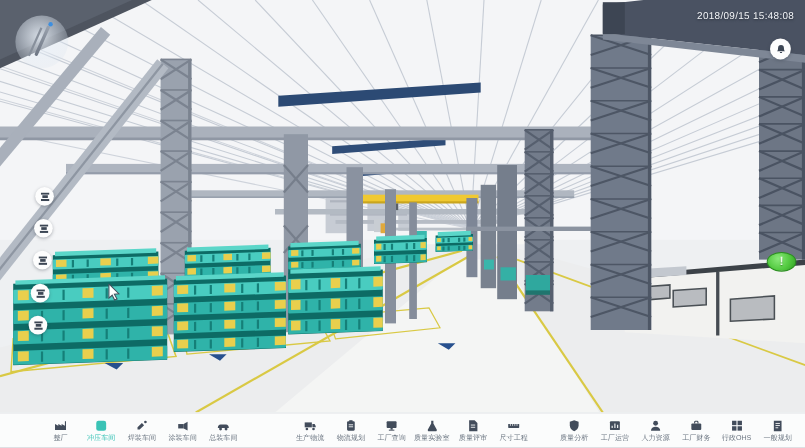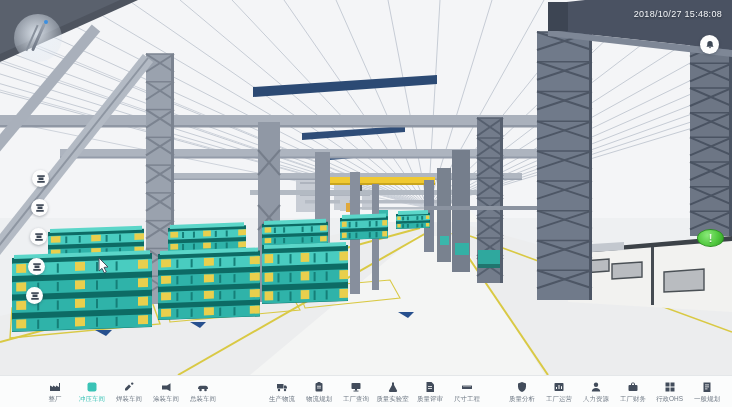--- a/index.html
+++ b/index.html
@@ -550,21 +550,21 @@
         <line x1="-6" y1="150" x2="96" y2="28" stroke="#a9b0bb" stroke-width="11"></line>
       </g>
     </svg>
 
     <div class="gizmo">
       <div class="needle"></div>
       <div class="needle2"></div>
       <div class="needle-tip"></div>
     </div>
 
-    <div class="clock">2018/10/27 15:48:08</div>
+    <div class="clock">2018/09/15 15:48:08</div>
 
     <div class="fab bell" style="left:700px;top:35px;">
       <svg viewBox="0 0 12 12">
         <path d="M6 1.2a3.2 3.2 0 013.2 3.2c0 2.2.5 3 1.1 3.6H1.7c.6-.6 1.1-1.4 1.1-3.6A3.2 3.2 0 016 1.2z"></path>
         <path d="M4.7 8.6a1.3 1.3 0 002.6 0z"></path>
       </svg>
     </div>
 
     <div id="markers">
         <div class="fab" style="left: 32px; top: 170px;">

